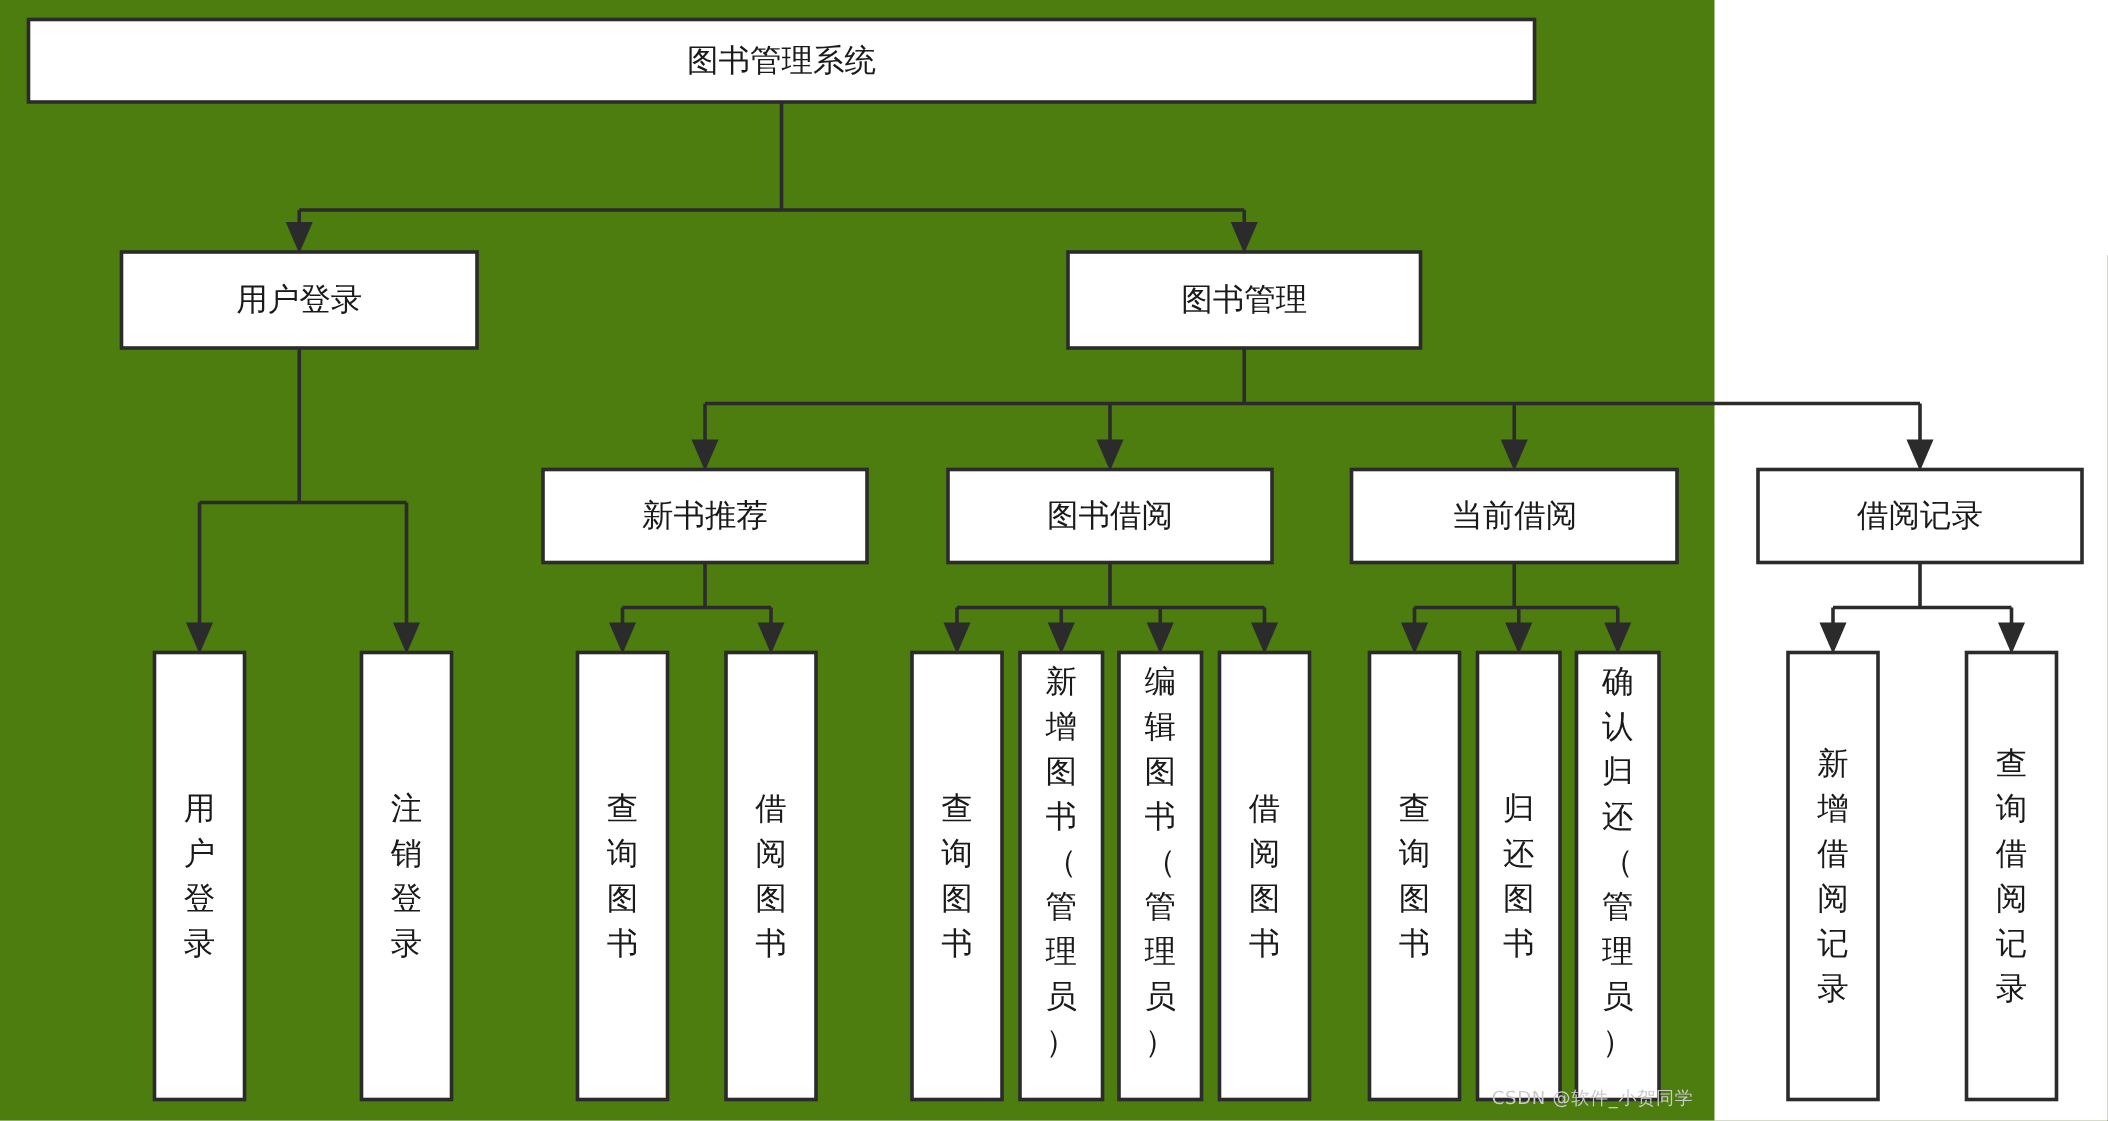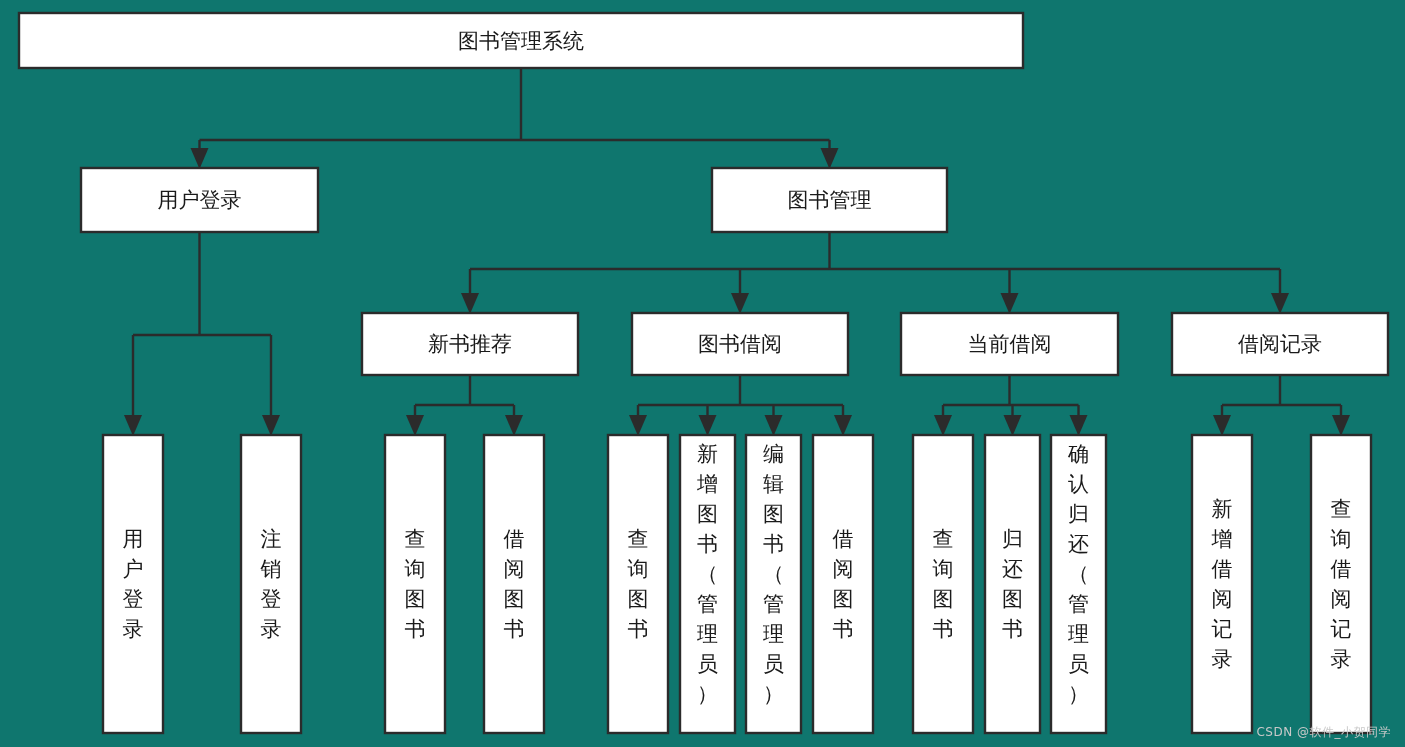--- a/index.html
+++ b/index.html
@@ -8,23 +8,23 @@
     background: #ffffff;
   }
   body {
     width: 1405px;
     height: 747px;
     font-family: "DejaVu Sans", "Liberation Sans", sans-serif;
     overflow: hidden;
   }
   #diagram-root {
     position: relative;
-    width: 1405px;
+    width: 1143px;
     height: 747px;
-    background: #0f766e;
+    background: #4d7c0f;
   }
   svg.diagram-canvas {
     position: absolute;
     left: 0;
     top: 0;
     width: 1405px;
     height: 747px;
   }
   .node-box {
     fill: #ffffff;

